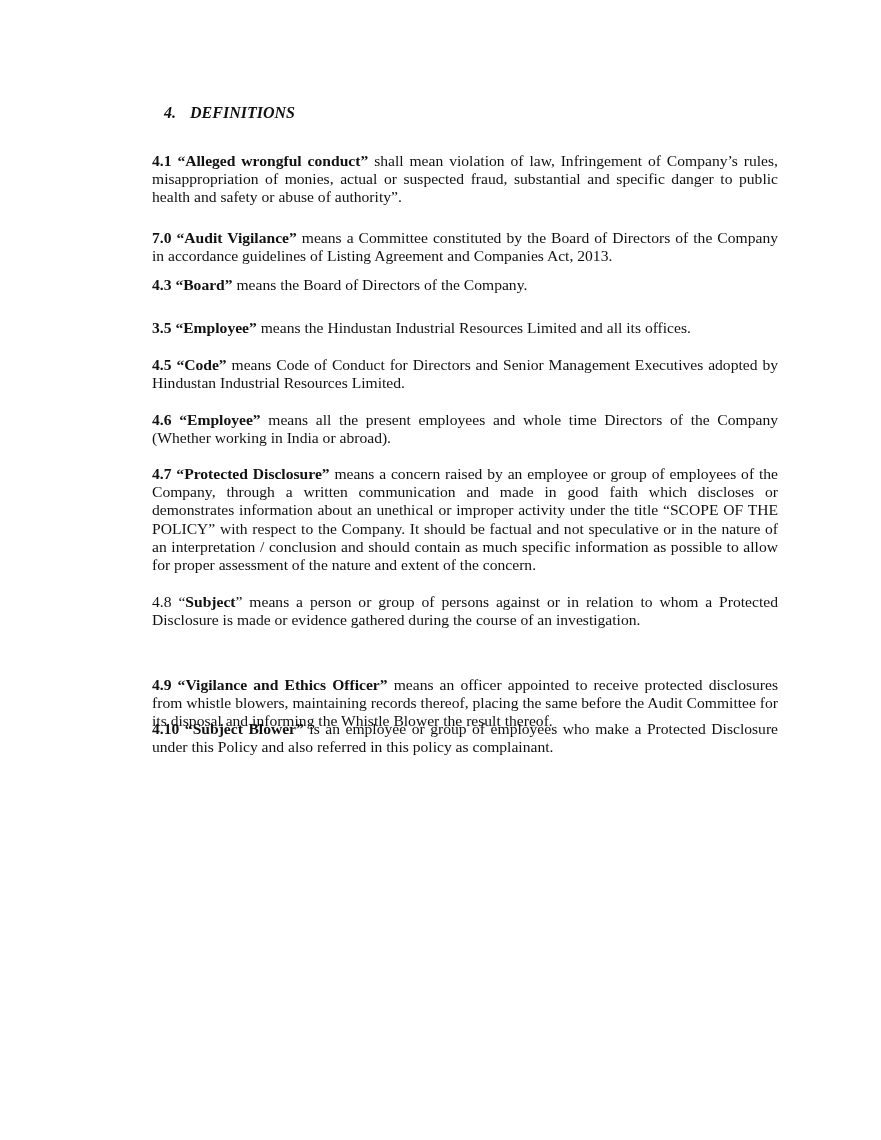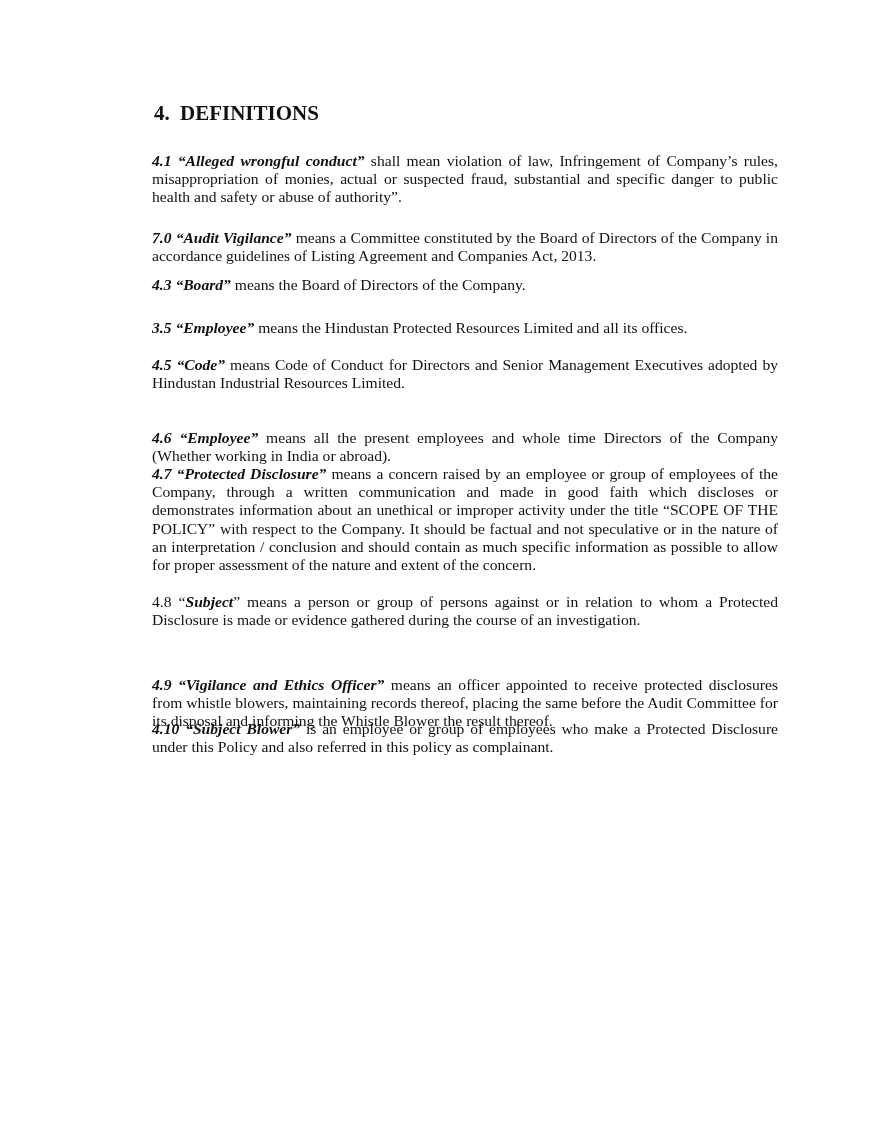--- a/index.html
+++ b/index.html
@@ -1,44 +1,44 @@
 <!DOCTYPE html>
 <html><head>
 <meta charset="utf-8">
 <style>
   html, body { margin: 0; padding: 0; background: #ffffff; }
   body { width: 881px; height: 1140px; position: relative; overflow: hidden; }
   .page {
     position: absolute; left: 152px; top: 0; width: 626px;
     font-family: "Liberation Serif", serif; font-size: 15.6px; line-height: 18.2px; color: #111;
   }
-  .heading { position: absolute; top: 104px; left: 2px; font-weight: bold; font-size: 21px; white-space: nowrap; }
+  .heading { position: absolute; top: 104px; left: 12px; font-weight: bold; font-size: 16px; white-space: nowrap; font-style: italic; }
   .heading .num { display: inline-block; width: 26px; }
   .para { position: absolute; left: 0; width: 626px; text-align: justify; margin: 0; }
-  .para b { font-weight: bold; font-style: italic; }
+  .para b { font-weight: bold; }
 </style>
 </head>
 <body>
 
 <div class="page">
   <div class="heading">
     <span class="num">4.</span><span>DEFINITIONS</span>
   </div>
 
   <p class="para" style="top:152px"><b>4.1</b> <b>“Alleged wrongful conduct”</b><span> shall mean violation of law, Infringement of Company’s rules, misappropriation of monies, actual or suspected fraud, substantial and specific danger to public health and safety or abuse of authority”.</span></p>
 
   <p class="para" style="top:229px"><b>7.0</b> <b>“Audit Vigilance”</b><span> means a Committee constituted by the Board of Directors of the Company in accordance guidelines of Listing Agreement and Companies Act, 2013.</span></p>
 
   <p class="para" style="top:276px"><b>4.3</b> <b>“Board”</b><span> means the Board of Directors of the Company.</span></p>
 
-  <p class="para" style="top:319px"><b>3.5</b> <b>“Employee”</b><span> means the Hindustan Protected Resources Limited and all its offices.</span></p>
+  <p class="para" style="top:319px"><b>3.5</b> <b>“Employee”</b><span> means the Hindustan Industrial Resources Limited and all its offices.</span></p>
 
   <p class="para" style="top:356px"><b>4.5</b> <b>“Code”</b><span> means Code of Conduct for Directors and Senior Management Executives adopted by Hindustan Industrial Resources Limited.</span></p>
 
-  <p class="para" style="top:429px"><b>4.6</b> <b>“Employee”</b><span> means all the present employees and whole time Directors of the Company (Whether working in India or abroad).</span></p>
+  <p class="para" style="top:411px"><b>4.6</b> <b>“Employee”</b><span> means all the present employees and whole time Directors of the Company (Whether working in India or abroad).</span></p>
 
   <p class="para" style="top:465px"><b>4.7</b> <b>“Protected Disclosure”</b><span> means a concern raised by an employee or group of employees of the Company, through a written communication and made in good faith which discloses or demonstrates information about an unethical or improper activity under the title “SCOPE OF THE POLICY” with respect to the Company. It should be factual and not speculative or in the nature of an interpretation / conclusion and should contain as much specific information as possible to allow for proper assessment of the nature and extent of the concern.</span></p>
 
   <p class="para" style="top:593px"><span>4.8</span><span> “</span><b>Subject</b><span>”</span><span> means a person or group of persons against or in relation to whom a Protected Disclosure is made or evidence gathered during the course of an investigation.</span></p>
 
   <p class="para" style="top:676px"><b>4.9</b> <b>“Vigilance and Ethics Officer”</b><span> means an officer appointed to receive protected disclosures from whistle blowers, maintaining records thereof, placing the same before the Audit Committee for its disposal and informing the Whistle Blower the result thereof.</span></p>
 
   <p class="para" style="top:720px"><b>4.10</b> <b>“Subject Blower”</b><span> is an employee or group of employees who make a Protected Disclosure under this Policy and also referred in this policy as complainant.</span></p>
 </div>
 

